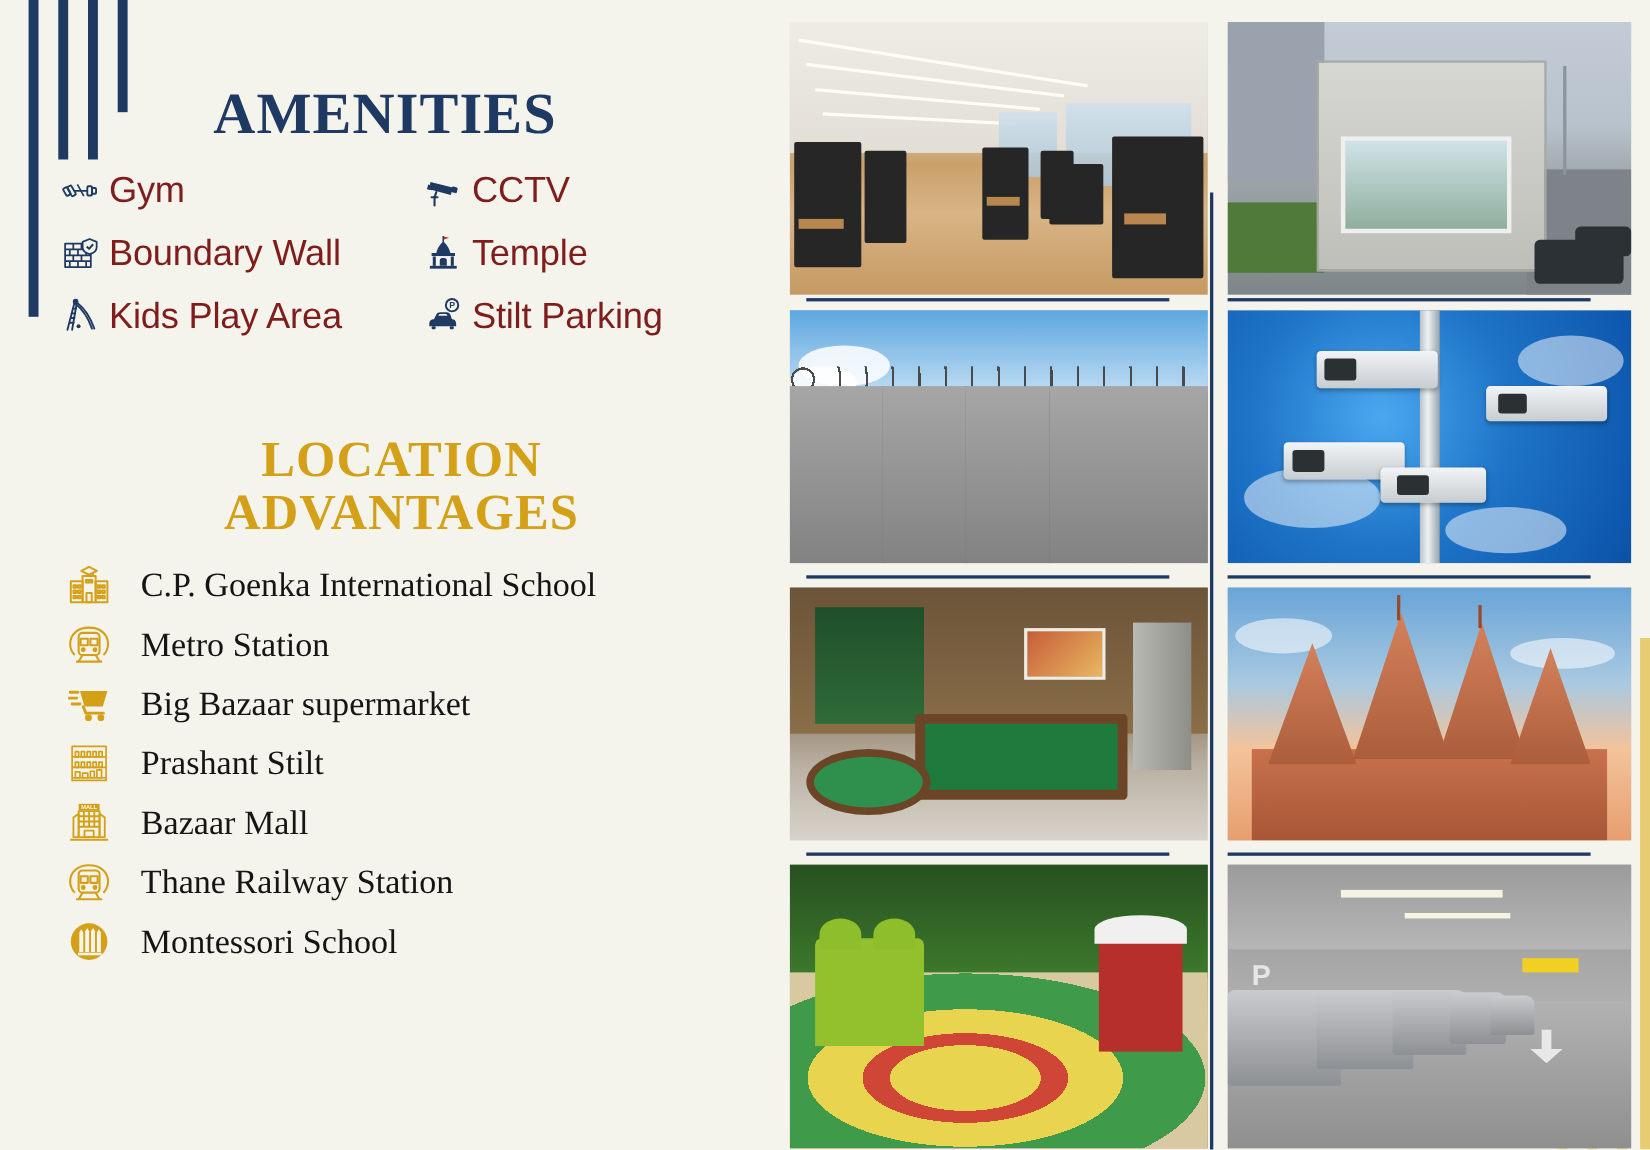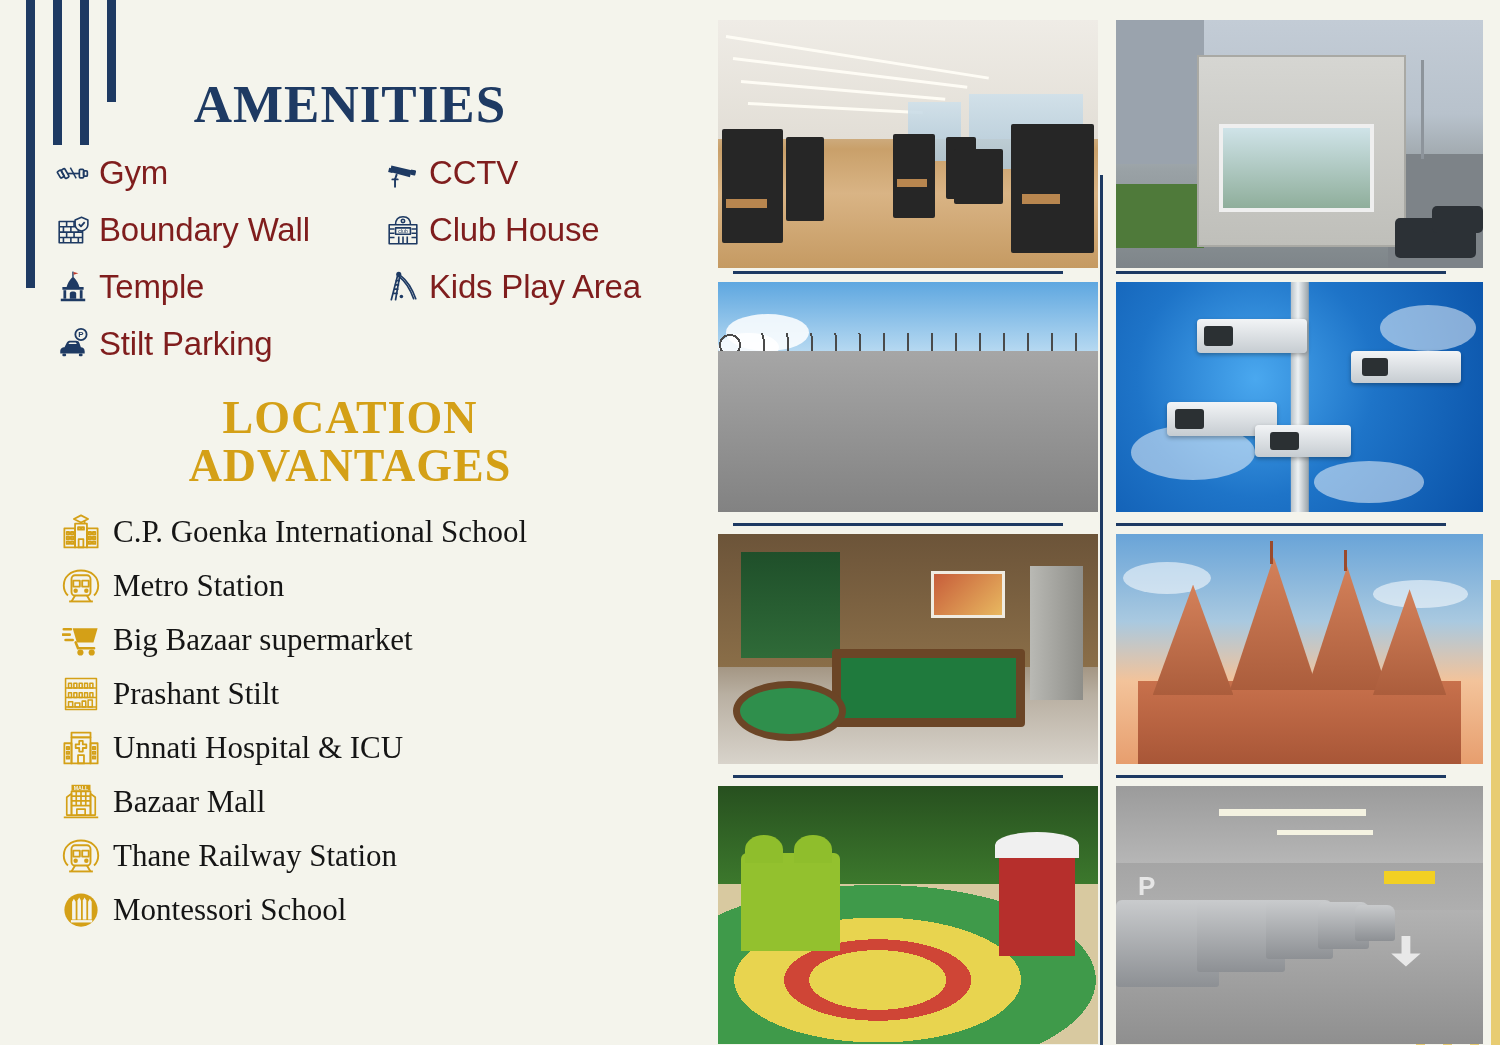--- a/index.html
+++ b/index.html
@@ -34,21 +34,21 @@
     font-family:"Liberation Serif", serif;
     font-weight:700;
     letter-spacing:1px;
   }
   .amenities-title{
     position:absolute;left:40px;top:78px;width:620px;
     font-size:53px;line-height:1.0;
     color:#1e3a63;
   }
   .loc-title{
-    position:absolute;left:40px;top:394px;width:620px;
+    position:absolute;left:55px;top:394px;width:620px;
     font-size:46px;line-height:1.05;
     color:#d4a017;
   }
 
   
   .amenities-grid{
     position:absolute;left:56px;top:148px;width:630px;
     display:grid;grid-template-columns:330px 300px;
     row-gap:7px;
   }
@@ -58,21 +58,21 @@
     font-family:"Liberation Sans", sans-serif;
     font-size:33px;color:#7f1d1d;white-space:nowrap;
     letter-spacing:-0.2px;
   }
 
   
   .loc-list{
     position:absolute;left:62px;top:505px;width:640px;
     display:flex;flex-direction:column;
   }
-  .loc-item{display:flex;align-items:center;gap:13px;height:54px;}
+  .loc-item{display:flex;align-items:center;gap:28px;height:54px;}
   .loc-ico{width:38px;height:38px;flex:0 0 38px;display:block;}
   .loc-label{
     font-family:"Liberation Serif", serif;
     font-size:31px;color:#151515;white-space:nowrap;
   }
 
   
   .grid{position:absolute;left:718px;top:20px;width:765px;height:1005px;}
   .cell{position:absolute;overflow:hidden;background:#ddd;}
   .divider-h{position:absolute;height:3px;background:#1e3a63;}
@@ -232,34 +232,20 @@
             <rect x="3" y="8" width="22" height="20"></rect>
             <path d="M3 13h22M3 18h22M3 23h22"></path>
             <path d="M10 8v5M17 8v5M7 13v5M14 13v5M21 13v5M10 18v5M17 18v5M7 23v5M14 23v5M21 23v5"></path>
             <path d="M24 4 L30 6.5 V11 C30 14 27.5 16 24 17 C20.5 16 18 14 18 11 V6.5 Z" fill="#f4f4ec"></path>
             <path d="M21.5 10.5 L23.5 12.5 L27 8.5" stroke-width="1.7"></path>
           </g>
         </svg>
         <span class="am-label">Boundary Wall</span>
       </div>
 
-      <div class="am-item">
-        <svg class="am-ico" viewBox="0 0 32 32">
-          <g fill="none" stroke="#1e3a63" stroke-width="1.5" stroke-linejoin="round">
-            <path d="M9 11 C9 6 12 3.5 16 3.5 C20 3.5 23 6 23 11"></path>
-            <circle cx="16" cy="7.5" r="1.6"></circle>
-            <rect x="3" y="11" width="26" height="18"></rect>
-            <rect x="9" y="14" width="14" height="6"></rect>
-            <path d="M3 15h5M3 19h5M3 23h5M24 15h5M24 19h5M24 23h5"></path>
-            <path d="M12 22v7M16 22v7M20 22v7"></path>
-          </g>
-          <text x="16" y="19" font-size="5" fill="#1e3a63" text-anchor="middle" font-family="Liberation Sans, sans-serif">club</text>
-        </svg>
-        <span class="am-label">Club House</span>
-      </div>
 
       <div class="am-item">
         <svg class="am-ico" viewBox="0 0 32 32">
           <g fill="#1e3a63">
             <path d="M16 6 C12.5 9.5 10.5 13 10 16 H22 C21.5 13 19.5 9.5 16 6 Z"></path>
             <rect x="6" y="16" width="20" height="2.6"></rect>
             <rect x="7" y="19" width="2.6" height="8"></rect>
             <rect x="22.4" y="19" width="2.6" height="8"></rect>
             <rect x="4.5" y="27" width="23" height="2.4"></rect>
             <path d="M13 27 V22 C13 19.8 19 19.8 19 22 V27 Z"></path>
@@ -365,35 +351,20 @@
             <rect x="3" y="3" width="26" height="26"></rect>
             <path d="M3 11 H29 M3 19 H29 M3 27 H29"></path>
             <path d="M5.5 7h2.5v4H5.5z M10 7h2.5v4H10z M14.5 7h2.5v4h-2.5z M19 7h2.5v4H19z M23.5 7h2.5v4h-2.5z"></path>
             <path d="M5.5 15h2.5v4H5.5z M10 15h2.5v4H10z M14.5 15h2.5v4h-2.5z M19 15h2.5v4H19z M23.5 15h2.5v4h-2.5z"></path>
             <path d="M5.5 22.5h3.5v4.5H5.5z M11 23.5h4v3.5h-4z M17 22h3v5h-3z M22 21h3.5v6H22z"></path>
           </g>
         </svg>
         <span class="loc-label">Prashant Stilt</span>
       </div>
 
-      <div class="loc-item">
-        <svg class="loc-ico" viewBox="0 0 32 32">
-          <g fill="none" stroke="#d4a017" stroke-width="1.5" stroke-linejoin="round">
-            <rect x="8" y="3" width="16" height="4"></rect>
-            <rect x="8" y="7" width="16" height="22"></rect>
-            <rect x="2" y="12" width="6" height="17"></rect>
-            <rect x="24" y="12" width="6" height="17"></rect>
-            <path d="M14.5 10 h3 v3 h3 v3 h-3 v3 h-3 v-3 h-3 v-3 h3 z"></path>
-            <path d="M13.5 22 h5 v7 h-5z"></path>
-            <path d="M4 15h2v2H4z M4 19h2v2H4z M4 23h2v2H4z"></path>
-            <path d="M26 15h2v2h-2z M26 19h2v2h-2z M26 23h2v2h-2z"></path>
-          </g>
-        </svg>
-        <span class="loc-label">Unnati Hospital &amp; ICU</span>
-      </div>
 
       <div class="loc-item">
         <svg class="loc-ico" viewBox="0 0 32 32">
           <rect x="8" y="1.5" width="16" height="5" fill="#d4a017"></rect>
           <text x="16" y="5.7" font-size="4.4" fill="#f4f4ec" text-anchor="middle" font-family="Liberation Sans, sans-serif" font-weight="bold">MALL</text>
           <g fill="none" stroke="#d4a017" stroke-width="1.4" stroke-linejoin="round">
             <path d="M8 7 H24 V27 H8 Z"></path>
             <path d="M8 11 H24 M8 15 H24 M8 19 H24"></path>
             <path d="M12 7 V19 M16 7 V19 M20 7 V19"></path>
             <path d="M4 12 L8 9 V27 H4 Z"></path>

